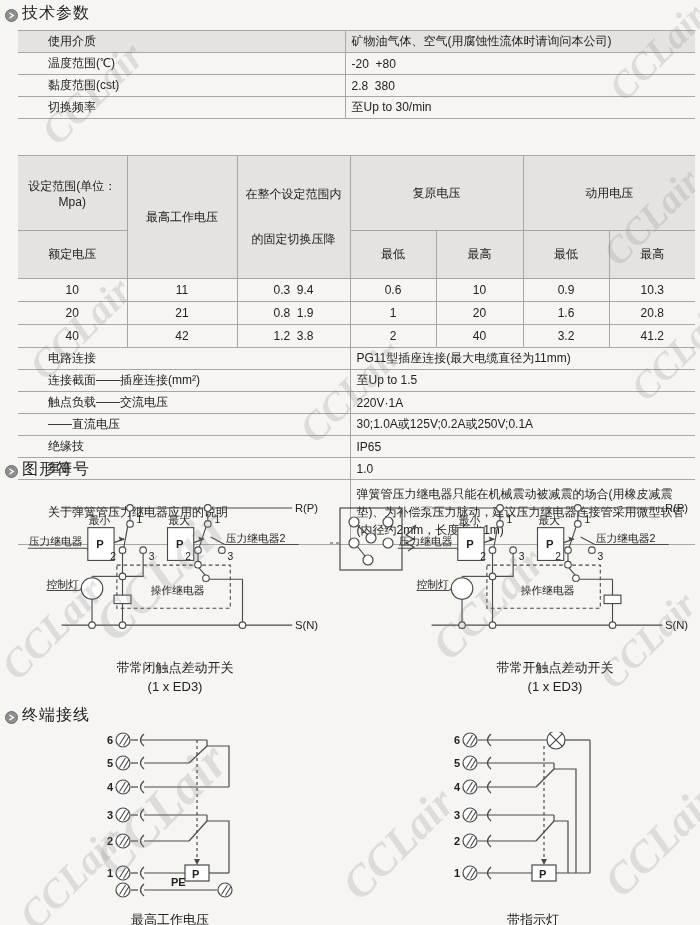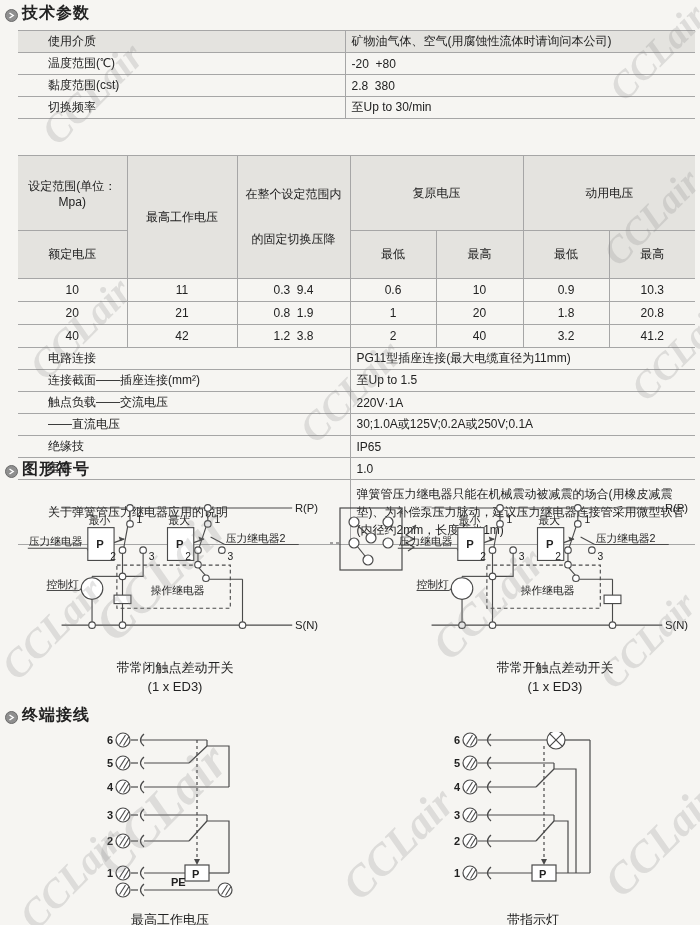--- a/index.html
+++ b/index.html
@@ -1,21 +1,21 @@
 <!DOCTYPE html>
 <html><head>
 <meta charset="utf-8">
 <style>
   html,body{margin:0;padding:0;}
   .page{position:relative;width:700px;height:925px;background:#f6f5f2;overflow:hidden;
         font-family:"Liberation Sans",sans-serif;color:#222;}
   .wm{position:absolute;z-index:3;pointer-events:none;white-space:nowrap;
       transform:rotate(-45deg);font-family:"Liberation Serif",serif;
       font-style:italic;font-weight:bold;color:rgba(130,130,130,0.22);}
-  .sec-title{position:absolute;left:22px;font-size:16px;font-weight:bold;letter-spacing:1px;z-index:2;}
+  .sec-title{position:absolute;left:22px;font-size:16px;font-weight:normal;letter-spacing:1px;z-index:2;}
   .bullet{position:absolute;left:5px;z-index:2;}
   table{position:absolute;left:18px;width:677px;border-collapse:collapse;table-layout:fixed;
         font-size:12px;z-index:2;}
   td{white-space:pre-wrap;border-bottom:1px solid #a6a6a6;padding:2px 6px;vertical-align:middle;}
   tr>td:first-child{border-left:none;}
   td+td, td.vline{border-left:1px solid #a6a6a6;}
   table{border-top:1px solid #a6a6a6;}
   .lbl{padding-left:30px;}
   .shade{background:#e4e3df;}
   .c{text-align:center;}
@@ -113,21 +113,21 @@
       <td class="num">10</td>
       <td class="num">0.9</td>
       <td class="num">10.3</td>
     </tr>
     <tr style="height:23px">
       <td class="num">20</td>
       <td class="num">21</td>
       <td class="num">0.8  1.9</td>
       <td class="num">1</td>
       <td class="num">20</td>
-      <td class="num">1.8</td>
+      <td class="num">1.6</td>
       <td class="num">20.8</td>
     </tr>
     <tr style="height:23px">
       <td class="num">40</td>
       <td class="num">42</td>
       <td class="num">1.2  3.8</td>
       <td class="num">2</td>
       <td class="num">40</td>
       <td class="num">3.2</td>
       <td class="num">41.2</td>

